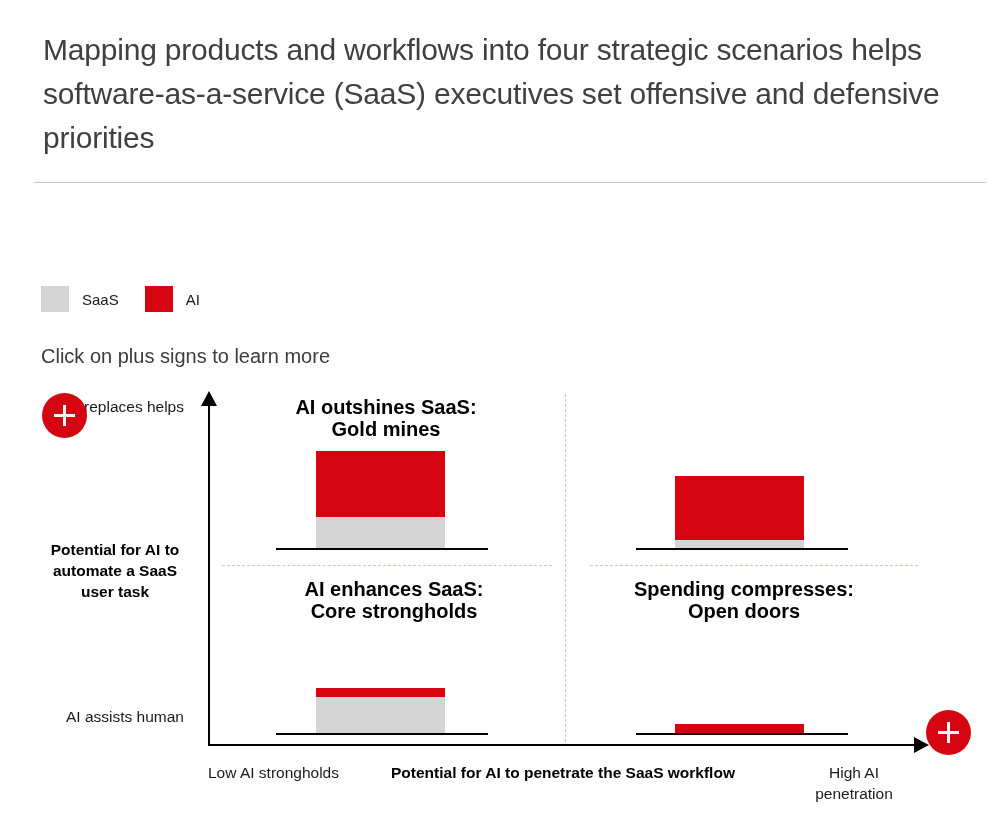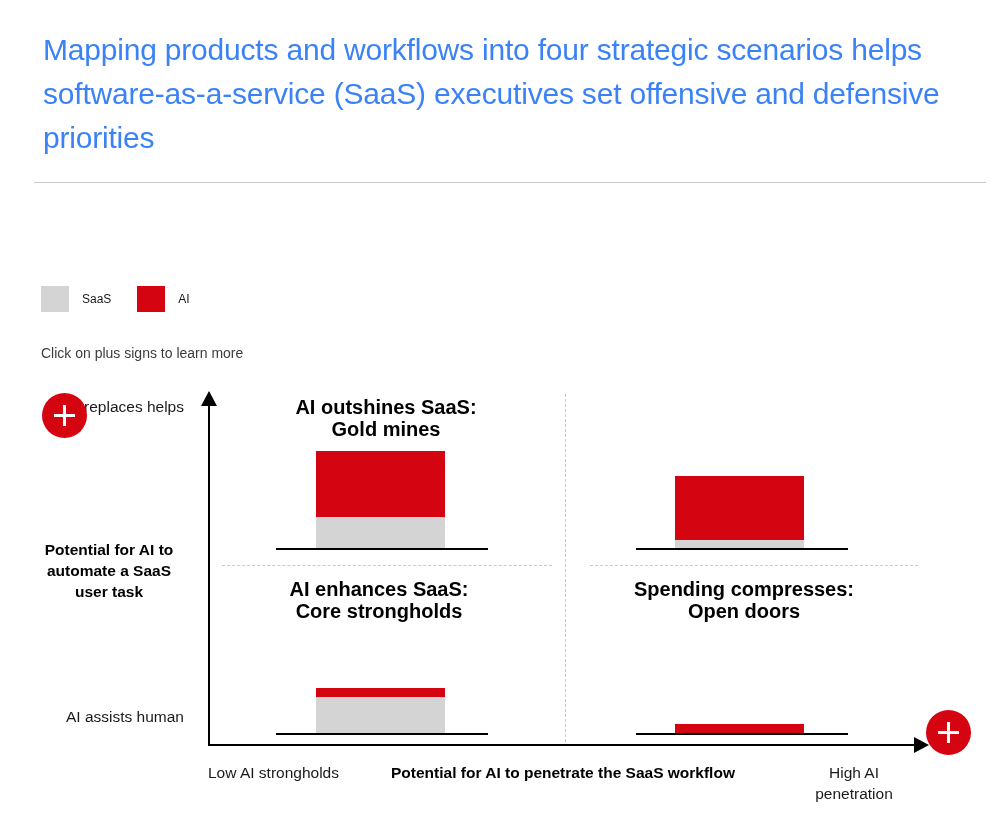--- a/index.html
+++ b/index.html
@@ -19,21 +19,21 @@
   
   .headline {
     position: absolute;
     left: 43px;
     top: 28px;
     width: 940px;
     font-size: 30px;
     line-height: 44px;
     font-weight: 400;
     letter-spacing: -0.2px;
-    color: #3b82f6;
+    color: #404040;
   }
   .header-rule {
     position: absolute;
     left: 34px;
     top: 182px;
     width: 952px;
     height: 1px;
     background: #c9c9c9;
   }
 
@@ -50,29 +50,29 @@
     align-items: center;
     margin-right: 26px;
   }
   .legend-swatch {
     width: 28px;
     height: 26px;
     display: inline-block;
   }
   .legend-label {
     margin-left: 13px;
-    font-size: 12px;
+    font-size: 15px;
     color: #1a1a1a;
   }
 
   .hint {
     position: absolute;
     left: 41px;
     top: 345px;
-    font-size: 14px;
+    font-size: 20px;
     color: #3c3c3c;
   }
 
   
   .plot {
     position: absolute;
     left: 0;
     top: 0;
     width: 1000px;
     height: 832px;
@@ -148,21 +148,21 @@
     text-align: right;
   }
   .cap-ai-assists {
     left: 60px;
     top: 706px;
     width: 124px;
     text-align: right;
   }
   .y-title {
     position: absolute;
-    left: 34px;
+    left: 40px;
     top: 539px;
     width: 150px;
     text-align: center;
     font-size: 15.5px;
     line-height: 21px;
     font-weight: bold;
     color: #000000;
   }
   .cap-low {
     left: 208px;
@@ -192,21 +192,21 @@
   .q-title {
     position: absolute;
     font-size: 20px;
     line-height: 22px;
     font-weight: bold;
     text-align: center;
     color: #000000;
   }
   .q-title.tl { left: 245px; top: 396px; width: 282px; }
   .q-title.tr { left: 603px; top: 396px; width: 282px; }
-  .q-title.bl { left: 238px; top: 578px; width: 282px; }
+  .q-title.bl { left: 253px; top: 578px; width: 282px; }
   .q-title.br { left: 603px; top: 578px; width: 282px; }
 
   
   .bar-base {
     position: absolute;
     height: 2px;
     background: #000000;
   }
   .bar-base.tl { left: 276px; top: 548px; width: 212px; }
   .bar-base.tr { left: 636px; top: 548px; width: 212px; }

